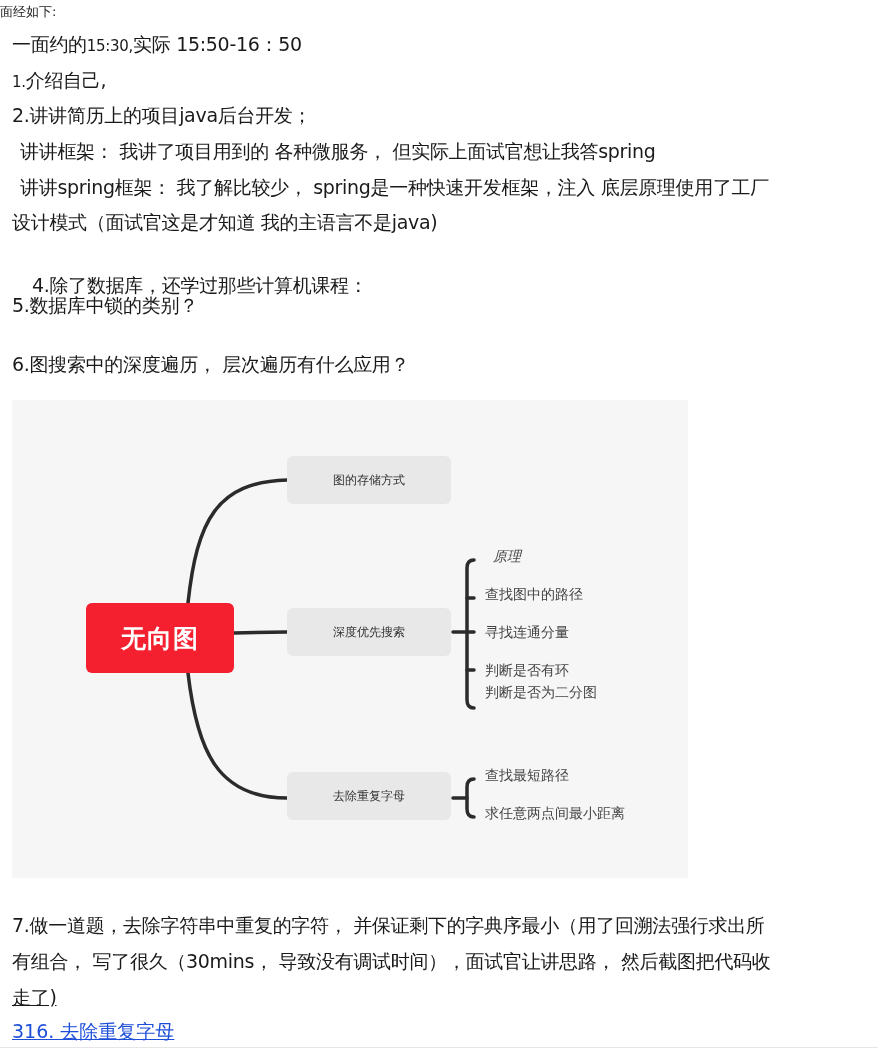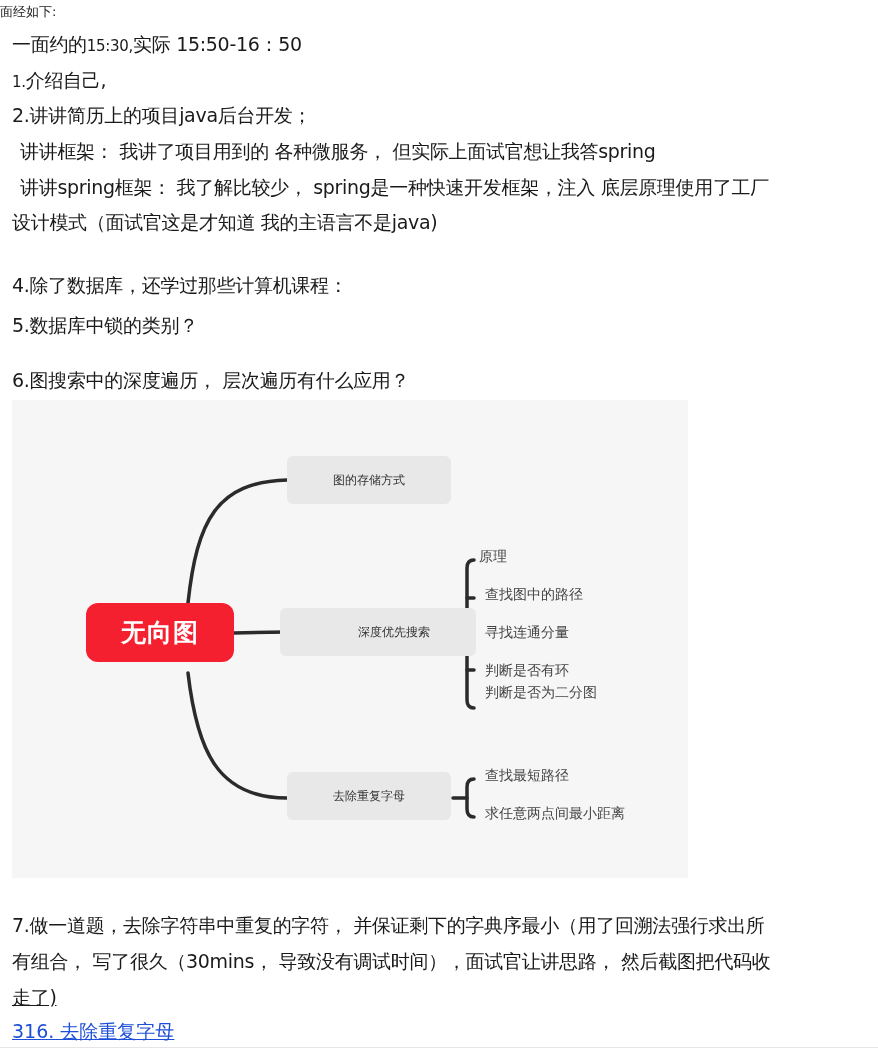--- a/index.html
+++ b/index.html
@@ -3,21 +3,21 @@
 <meta charset="utf-8">
 <style>
   html, body { margin:0; padding:0; background:#ffffff; }
   body { width:878px; height:1049px; position:relative; overflow:hidden;
          font-family:"DejaVu Sans","Liberation Sans",sans-serif; color:#1a1a1a; }
   .intro { position:absolute; left:0; top:3px; font-size:13px; color:#222; line-height:18px; }
   .line { position:absolute; left:12px; font-size:19px; line-height:26px; white-space:nowrap; letter-spacing:-0.3px; }
   .line .small { font-size:15px; }
   .indent { left:20px; }
   .mindmap { position:absolute; left:12px; top:400px; width:676px; height:478px; background:#f6f6f6; }
-  .root { position:absolute; left:74px; top:203px; width:148px; height:59px; background:#f5202f; border-radius:12px;
+  .root { position:absolute; left:74px; top:203px; width:148px; height:70px; background:#f5202f; border-radius:6px;
           color:#fff; font-weight:bold; font-size:25px; display:flex; align-items:center; justify-content:center; letter-spacing:1px; }
   .node { position:absolute; width:164px; height:48px; background:#e8e8e8; border-radius:6px; color:#333;
           font-size:12px; display:flex; align-items:center; justify-content:center; }
   .leaf { position:absolute; font-size:14px; color:#444; white-space:nowrap; }
   svg.links { position:absolute; left:0; top:0; }
   .link { position:absolute; left:12px; top:1019px; font-size:19px; color:#1d4ed8; text-decoration:underline; }
   .bottom-rule { position:absolute; left:0; top:1047px; width:878px; height:1px; background:#e6e6e6; }
 </style>
 </head>
 <body>
@@ -30,23 +30,23 @@
 
 <div class="line" style="top:67px;">
   <span class="small">1.</span><span>介绍自己,</span>
 </div>
 
 <div class="line" style="top:102px;">2.讲讲简历上的项目java后台开发；</div>
 <div class="line indent" style="top:138px;">讲讲框架： 我讲了项目用到的 各种微服务， 但实际上面试官想让我答spring</div>
 <div class="line indent" style="top:174px;">讲讲spring框架： 我了解比较少， spring是一种快速开发框架，注入 底层原理使用了工厂</div>
 <div class="line" style="top:209px;">设计模式（面试官这是才知道 我的主语言不是java)</div>
 
-<div class="line" style="top:272px;">4.除了数据库，还学过那些计算机课程：</div>
-<div class="line" style="top:312px;">5.数据库中锁的类别？</div>
-<div class="line" style="top:367px;">6.图搜索中的深度遍历， 层次遍历有什么应用？</div>
+<div class="line" style="top:272px;margin-left:20px;">4.除了数据库，还学过那些计算机课程：</div>
+<div class="line" style="top:292px;">5.数据库中锁的类别？</div>
+<div class="line" style="top:351px;">6.图搜索中的深度遍历， 层次遍历有什么应用？</div>
 
 <div class="mindmap">
   <svg class="links" width="676" height="478">
     <g fill="none" stroke="#2b2b2b" stroke-width="3.5" stroke-linecap="round">
 
       <path d="M176 203 C 185 120, 205 82, 275 80"></path>
 
       <path d="M222 233 L 275 232"></path>
 
       <path d="M176 273 C 185 350, 205 398, 275 398"></path>
@@ -57,24 +57,24 @@
       <path d="M455 232 L 462 232"></path>
       <path d="M455 270 L 462 270"></path>
 
       <path d="M441 398 L 455 398"></path>
       <path d="M462 379 Q 455 379 455 387 L 455 409 Q 455 417 462 417"></path>
     </g>
   </svg>
   <div class="root">无向图</div>
 
   <div class="node" style="left:275px; top:56px;">图的存储方式</div>
-  <div class="node" style="left:268px; top:208px;padding-left:32px;">深度优先搜索</div>
+  <div class="node" style="left:275px; top:208px;">深度优先搜索</div>
   <div class="node" style="left:275px; top:372px;">去除重复字母</div>
 
-  <div class="leaf" style="left:467px; top:148px;">原理</div>
+  <div class="leaf" style="left:481px; top:148px;font-style:italic;">原理</div>
   <div class="leaf" style="left:473px; top:186px;">查找图中的路径</div>
   <div class="leaf" style="left:473px; top:224px;">寻找连通分量</div>
   <div class="leaf" style="left:473px; top:262px;">判断是否有环</div>
   <div class="leaf" style="left:473px; top:284px;">判断是否为二分图</div>
 
   <div class="leaf" style="left:473px; top:367px;">查找最短路径</div>
   <div class="leaf" style="left:473px; top:405px;">求任意两点间最小距离</div>
 </div>
 
 <div class="line" style="top:912px;">7.做一道题，去除字符串中重复的字符， 并保证剩下的字典序最小（用了回溯法强行求出所</div>

